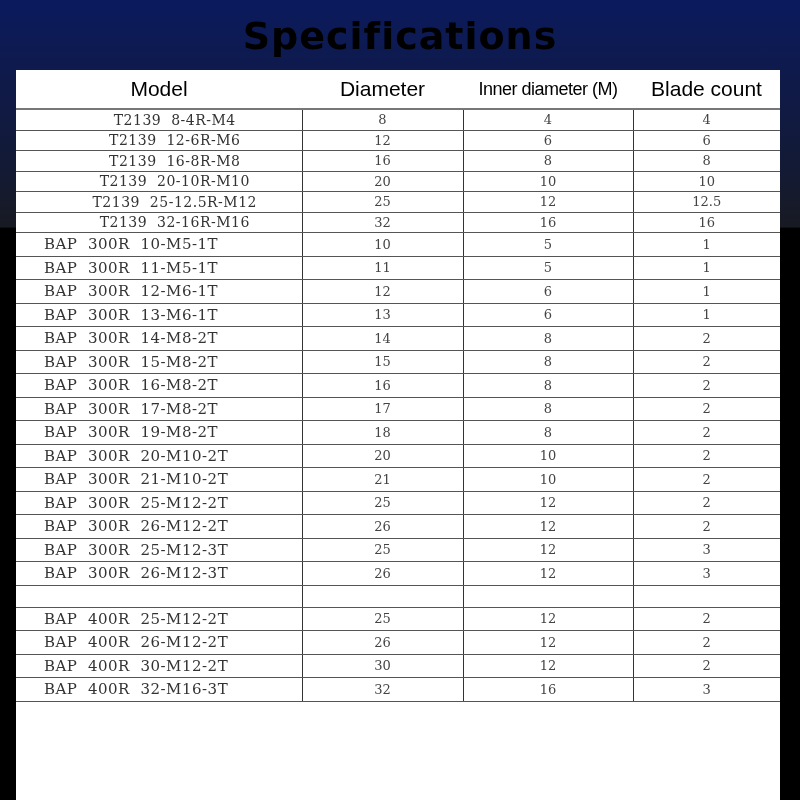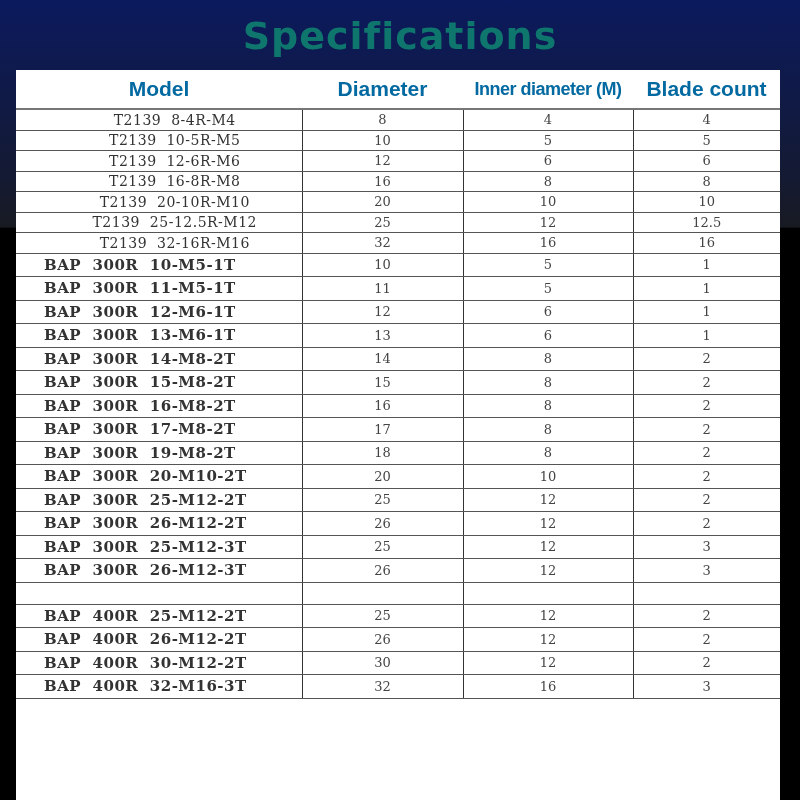--- a/index.html
+++ b/index.html
@@ -3,43 +3,43 @@
 <meta charset="utf-8">
 <style>
   html, body { margin:0; padding:0; }
   body {
     width:800px; height:800px; overflow:hidden; position:relative;
     background: linear-gradient(180deg, #0b1a5e 0%, #0f1a4a 10%, #141a33 22%, #181a22 28.4%, #000 28.5%, #000 100%);
     font-family: "DejaVu Serif", serif;
   }
   .title {
     position:absolute; left:0; top:8px; width:800px; height:56px;
-    text-align:center; color:#0f766e;
+    text-align:center; color:#000000;
     font-family:"DejaVu Sans", sans-serif; font-weight:bold; font-size:38px; line-height:56px;
     letter-spacing:1px;
   }
   .table-wrap {
     position:absolute; left:16px; top:70px; width:764px; height:730px;
     background:#fff;
   }
   table { border-collapse:collapse; width:764px; table-layout:fixed; }
   col.c1 { width:286px; } col.c2 { width:161px; } col.c3 { width:170px; } col.c4 { width:147px; }
   th {
-    height:38px; font-family:"Liberation Sans", sans-serif; font-weight:bold;
-    font-size:21px; color:#0369a1; border-bottom:2px solid #777; padding:0;
+    height:38px; font-family:"Liberation Sans", sans-serif; font-weight:normal;
+    font-size:21px; color:#000000; border-bottom:2px solid #777; padding:0;
   }
   th.h3 { font-size:18px; letter-spacing:-0.5px; }
   td {
     font-family:"DejaVu Serif", serif; color:#444; font-size:13px;
     text-align:center; padding:0; border-top:1.5px solid #555; border-bottom:1.5px solid #555;
     white-space:pre;
   }
   td + td { border-left:1.5px solid #333; }
   td.model { font-size:14px; letter-spacing:0.5px; color:#333;padding-left:32px; }
-  td.model.bap { text-align:left; padding-left:28px; font-size:15px;font-weight:bold; }
+  td.model.bap { text-align:left; padding-left:28px; font-size:15px; }
   tr.t-row td { height:19.5px; }
   tr.b-row td { height:22.5px; }
   tr.spacer td { height:21px; }
 </style>
 </head>
 <body>
 
 <div class="title">Specifications</div>
 
 <div class="table-wrap">
@@ -59,26 +59,20 @@
       </tr>
     </thead>
     <tbody id="tbody">
         <tr class="t-row">
           <td class="model">T2139  8-4R-M4</td>
           <td>8</td>
           <td>4</td>
           <td>4</td>
         </tr>
         <tr class="t-row">
-          <td class="model">T2139  10-5R-M5</td>
-          <td>10</td>
-          <td>5</td>
-          <td>5</td>
-        </tr>
-        <tr class="t-row">
           <td class="model">T2139  12-6R-M6</td>
           <td>12</td>
           <td>6</td>
           <td>6</td>
         </tr>
         <tr class="t-row">
           <td class="model">T2139  16-8R-M8</td>
           <td>16</td>
           <td>8</td>
           <td>8</td>
@@ -151,20 +145,26 @@
         </tr>
         <tr class="b-row">
           <td class="model bap">BAP  300R  19-M8-2T</td>
           <td>18</td>
           <td>8</td>
           <td>2</td>
         </tr>
         <tr class="b-row">
           <td class="model bap">BAP  300R  20-M10-2T</td>
           <td>20</td>
+          <td>10</td>
+          <td>2</td>
+        </tr>
+        <tr class="b-row">
+          <td class="model bap">BAP  300R  21-M10-2T</td>
+          <td>21</td>
           <td>10</td>
           <td>2</td>
         </tr>
         <tr class="b-row">
           <td class="model bap">BAP  300R  25-M12-2T</td>
           <td>25</td>
           <td>12</td>
           <td>2</td>
         </tr>
         <tr class="b-row">

